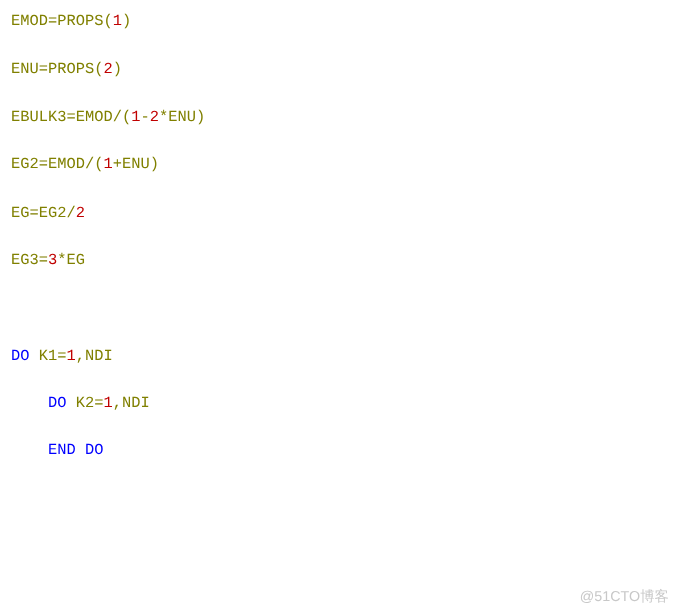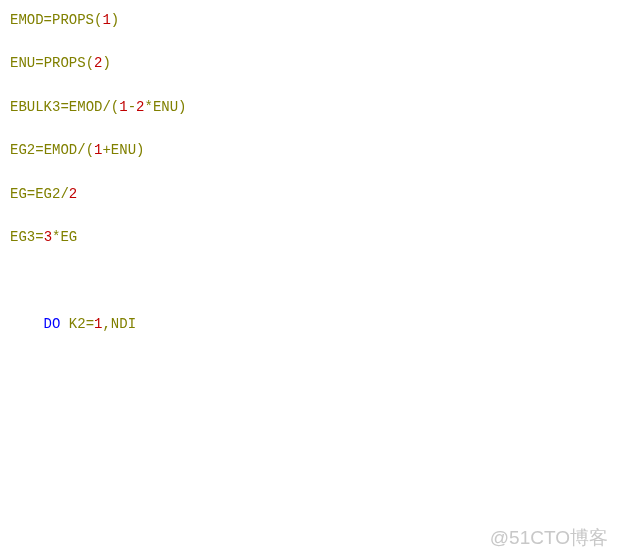--- a/index.html
+++ b/index.html
@@ -21,35 +21,37 @@
 .kw { color: #0000ff; }
 .num { color: #c00000; }
 .var { color: #808000; margin-top: 16px; }
 .op { color: #808000; }
 .watermark {
   position: absolute;
   right: 12px;
   bottom: 8px;
   color: #c8c8c8;
   font-family: sans-serif;
-  font-size: 19px;
+  font-size: 13px;
 }
 .line { white-space: pre; }
 </style>
 </head>
 <body>
 
 <pre><div class="line"><span class="var">EMOD</span><span class="op">=</span><span class="var">PROPS</span><span class="op">(</span><span class="num">1</span><span class="op">)</span></div>
 <div class="line"><span class="var">ENU</span><span class="op">=</span><span class="var">PROPS</span><span class="op">(</span><span class="num">2</span><span class="op">)</span></div>
 <div class="line"><span class="var">EBULK3</span><span class="op">=</span><span class="var">EMOD</span><span class="op">/</span><span class="op">(</span><span class="num">1</span><span class="op">-</span><span class="num">2</span><span class="op">*</span><span class="var">ENU</span><span class="op">)</span></div>
 <div class="line"><span class="var">EG2</span><span class="op">=</span><span class="var">EMOD</span><span class="op">/</span><span class="op">(</span><span class="num">1</span><span class="op">+</span><span class="var">ENU</span><span class="op">)</span></div>
 <div class="line"><span class="var">EG</span><span class="op">=</span><span class="var">EG2</span><span class="op">/</span><span class="num">2</span></div>
 <div class="line"><span class="var">EG3</span><span class="op">=</span><span class="num">3</span><span class="op">*</span><span class="var">EG</span></div>
 <div class="line"> </div>
+<div class="line"><span class="kw">DO</span><span> </span><span class="var">K1</span><span class="op">=</span><span class="num">1</span><span class="op">,</span><span class="var">NDI</span></div>
 <div class="line">    <span class="kw">DO</span><span> </span><span class="var">K2</span><span class="op">=</span><span class="num">1</span><span class="op">,</span><span class="var">NDI</span></div>
+<div class="line">    <span class="kw">END</span><span> </span><span class="kw">DO</span></div>
 
 
 
 
 
 
 
 
 
 

